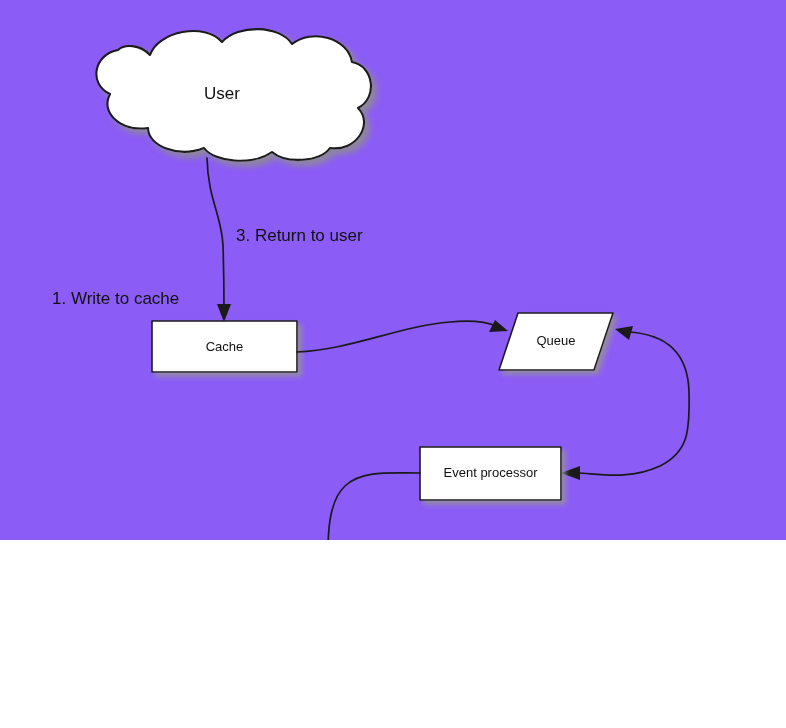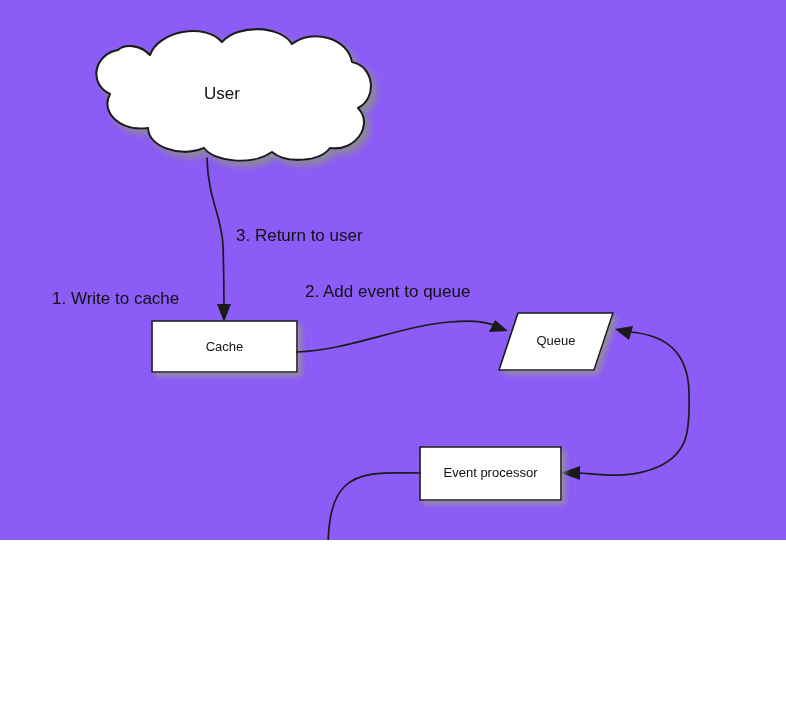--- a/index.html
+++ b/index.html
@@ -159,18 +159,17 @@
         <path class="cyl-side" d="M 267 616 L 267 682 C 267 692, 294 699, 328 699
                  C 362 699, 389 692, 389 682 L 389 616 Z"></path>
         <ellipse class="cyl-top" cx="328" cy="616" rx="61" ry="15"></ellipse>
       </g>
       <text class="node-label" x="328" y="654">DB</text>
     </g>
   </svg>
 
   <div class="step-label" style="left:52px; top:262px;margin-top:28px;">1. Write to cache</div>
 
-  <div class="step-label" style="left:305px; top:283px;">2. Add event to queue</div>
 
   <div class="step-label" style="left:236px; top:227px;">3. Return to user</div>
 
 
 </div>
 
 </body></html>

